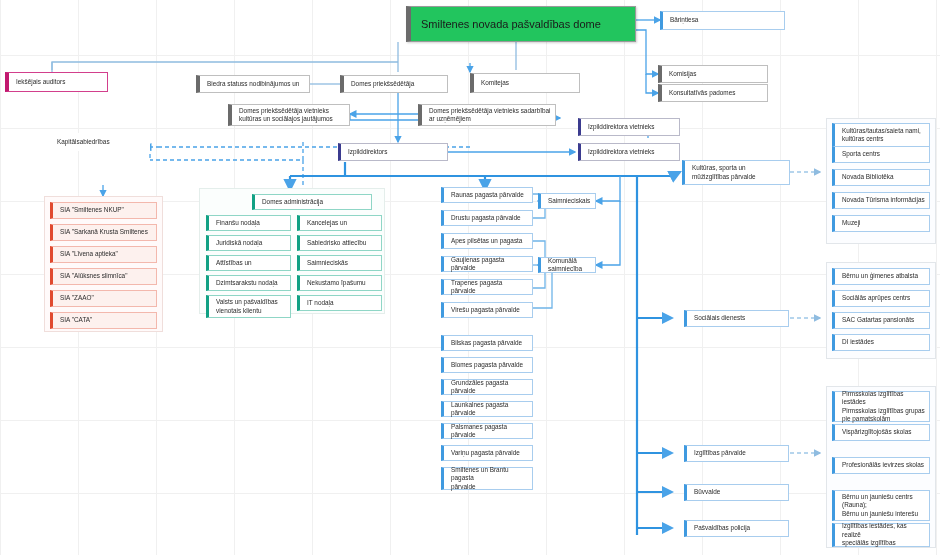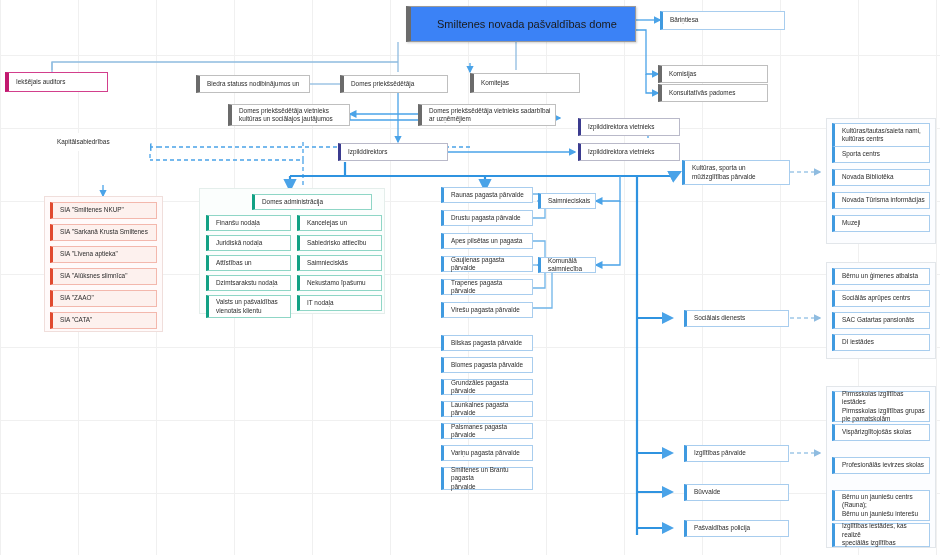--- a/index.html
+++ b/index.html
@@ -36,23 +36,23 @@
 
   
   .ac-dark { border-left:4px solid #6b6b6b; }
   .ac-lblue{ border-left:3px solid #3f9ae0; border:1px solid #a8cdee; border-left:3px solid #3f9ae0; }
   .ac-teal { border:1px solid #8fd6c6; border-left:3px solid #11a184; }
   .ac-red  { border:1px solid #f3b8ad; border-left:3px solid #e04a2f; background:#fdf1ee; }
   .ac-magenta { border:1px solid #d23f8c; border-left:4px solid #c2186f; }
   .ac-navy { border:1px solid #b9b9c9; border-left:3px solid #3b3b8f; }
 
   .title-node {
-    font-size:11px; padding-left:26px;
+    font-size:11px; padding-left:10px;
     border:1px solid #9a9a9a; border-left:5px solid #6b6b6b;
-    background:#3b82f6;
+    background:#22c55e;
     box-shadow:1px 1px 2px rgba(0,0,0,.18);
     color:#1a1a1a;
   }
 
   .group-panel {
     position:absolute;
     background:#fcfdff;
     border:1px solid #e2e6ea;
   }
   .group-teal { background:#fbfefd; border:1px solid #e4eeeb; }

